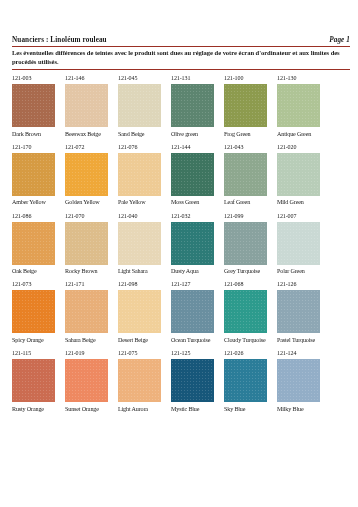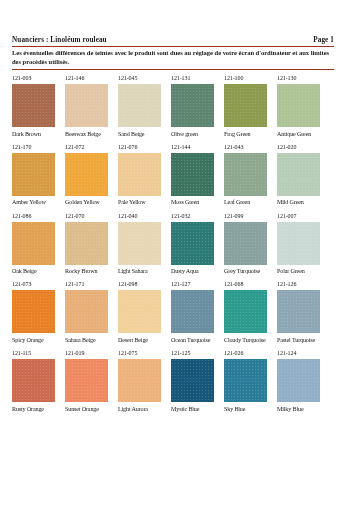--- a/index.html
+++ b/index.html
@@ -12,36 +12,36 @@
     height: 507px;
     font-family: "Liberation Serif", serif;
     color: #1a1a1a;
     overflow: hidden;
   }
   .page {
     position: relative;
     width: 358px;
     height: 409px;
     box-sizing: border-box;
-    padding: 36px 24px 0 12px;
+    padding: 36px 8px 0 12px;
     background: #ffffff;
   }
 
   
   .doc-header {
     display: flex;
     justify-content: space-between;
     align-items: baseline;
     font-weight: bold;
     font-size: 7.2px;
     letter-spacing: 0.1px;
     padding-bottom: 1.5px;
   }
   .doc-title { white-space: nowrap; }
-  .page-number { white-space: nowrap; }
+  .page-number { white-space: nowrap; font-style: italic; }
 
   .rule {
     height: 1px;
     background: #9b2f24;
     width: 100%;
   }
   .rule.thin { height: 1px; }
 
   .notice {
     font-weight: bold;

